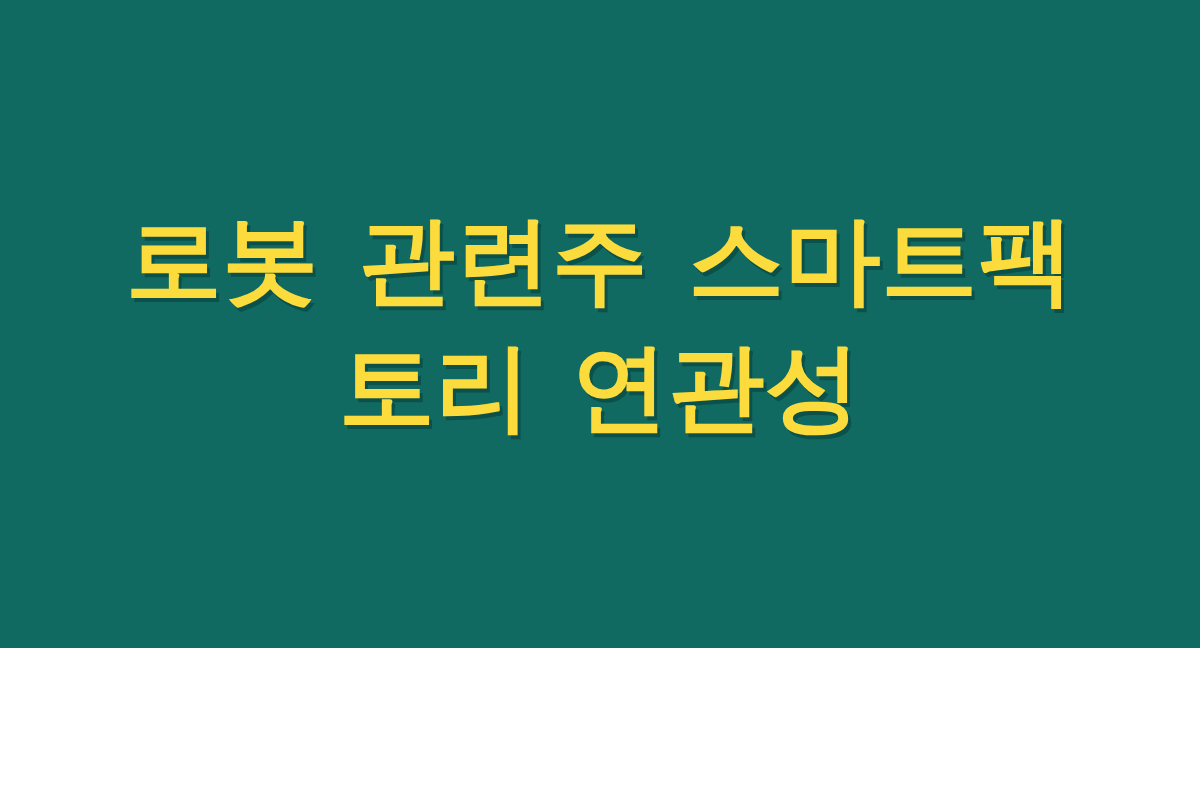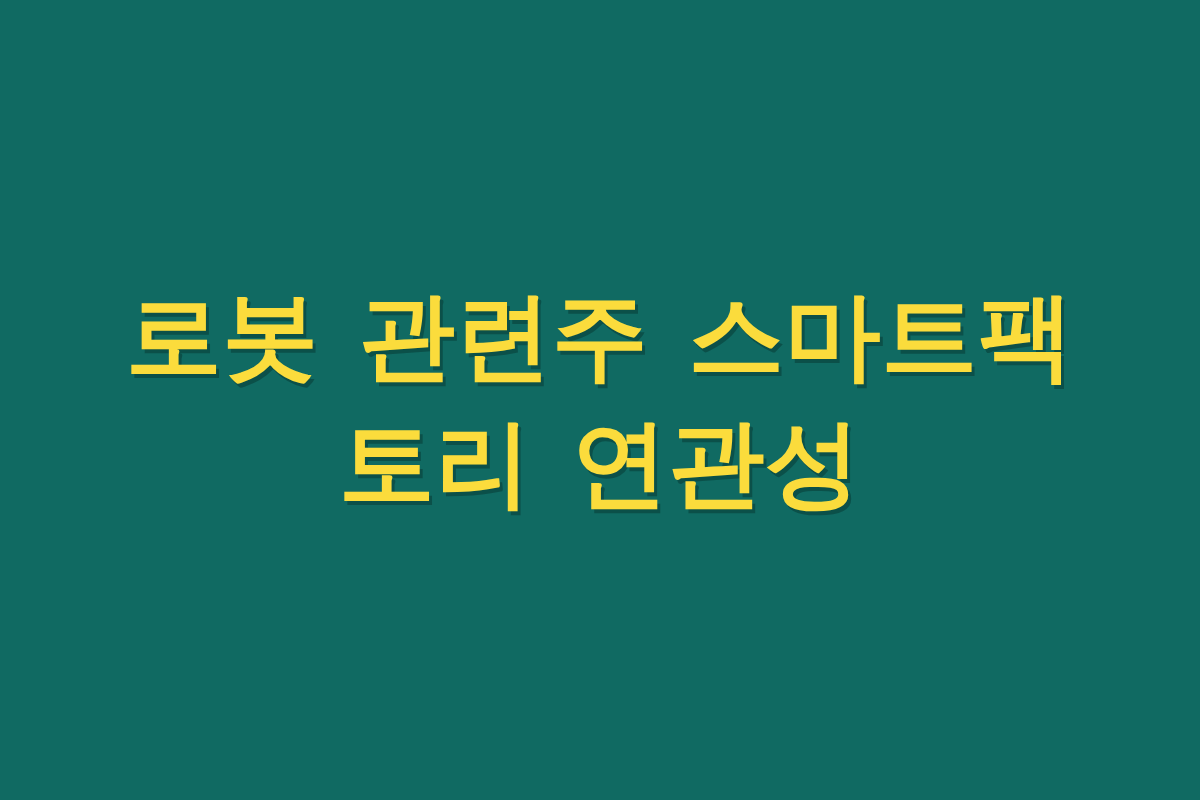--- a/index.html
+++ b/index.html
@@ -12,21 +12,21 @@
     width: 1200px;
     height: 800px;
     overflow: hidden;
     font-family: "DejaVu Sans", "Liberation Sans", sans-serif;
   }
 
   .banner {
     position: relative;
     box-sizing: border-box;
     width: 1200px;
-    height: 800px;
+    height: 648px;
     background-color: #106a62;
     display: flex;
     align-items: center;
     justify-content: center;
   }
 
   .headline-block {
     width: 1060px;
     margin: 0 auto;
     padding: 0 10px;

